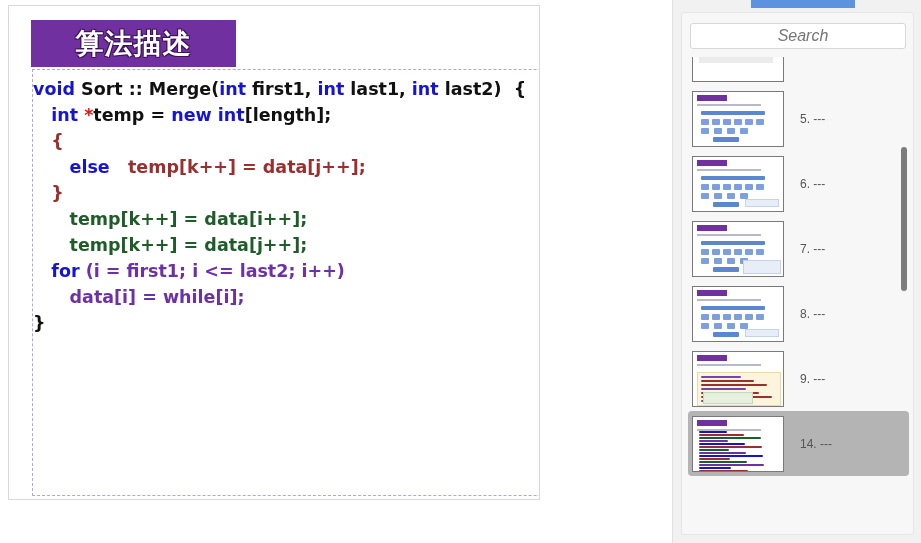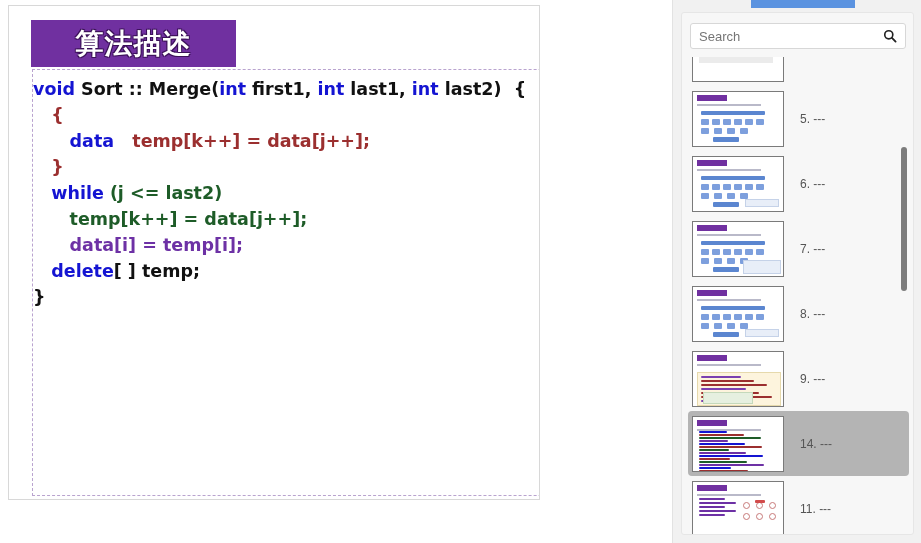--- a/index.html
+++ b/index.html
@@ -110,22 +110,22 @@
     position: absolute; left: 8px; top: 10px;
     width: 216px; height: 26px;
     background: #ffffff;
     border: 1px solid #d7d7d7;
     border-radius: 3px;
     display: flex; align-items: center;
   }
   #search-input {
     flex: 1; border: none; outline: none;
     font-family: "Liberation Sans", sans-serif;
-    font-size: 13px; 
-    color: #9a9a9a; padding-left: 8px; background: transparent;
+    font-size: 16px; font-style: italic;
+    color: #9a9a9a; padding-left: 8px; background: transparent; text-align: center;
   }
   #search-icon { padding: 0 8px 0 4px; display:flex; align-items:center; }
 
   #thumb-list {
     position: absolute; left: 0; top: 44px;
     width: 233px; height: 479px;
     overflow: hidden;
   }
   .thumb-row {
     position: relative;
@@ -188,27 +188,28 @@
   <div id="viewer">
     <div id="slide-frame">
       <div id="slide">
 
         <div id="title-banner">
           <span class="txt">算法描述</span>
         </div>
 
         <div id="code-box">
             <div class="code-line"><span class="k-blue">void </span><span class="k-black">Sort :: Merge(</span><span class="k-blue">int </span><span class="k-black">first1, </span><span class="k-blue">int </span><span class="k-black">last1, </span><span class="k-blue">int </span><span class="k-black">last2)  {</span></div>
+            <div class="code-line"><span class="k-black">   </span><span class="k-blue">int </span><span class="k-rstar">*</span><span class="k-black">temp = </span><span class="k-blue">new int</span><span class="k-black">[length];</span></div>
             <div class="code-line"><span class="k-black">   </span><span class="k-dred">{</span></div>
-            <div class="code-line"><span class="k-black">      </span><span class="k-blue">data</span><span class="k-dred">   temp[k++] = data[j++];</span></div>
+            <div class="code-line"><span class="k-black">      </span><span class="k-blue">else</span><span class="k-dred">   temp[k++] = data[j++];</span></div>
             <div class="code-line"><span class="k-black">   </span><span class="k-dred">}</span></div>
-            <div class="code-line"><span class="k-black">   </span><span class="k-blue">while </span><span class="k-green">(j &lt;= last2)</span></div>
+            <div class="code-line"><span class="k-black">      </span><span class="k-green">temp[k++] = data[i++];</span></div>
             <div class="code-line"><span class="k-black">      </span><span class="k-green">temp[k++] = data[j++];</span></div>
-            <div class="code-line"><span class="k-black">      </span><span class="k-purple">data[i] = temp[i];</span></div>
-            <div class="code-line"><span class="k-black">   </span><span class="k-blue">delete</span><span class="k-black">[ ] temp;</span></div>
+            <div class="code-line"><span class="k-black">   </span><span class="k-blue">for </span><span class="k-purple">(i = first1; i &lt;= last2; i++)</span></div>
+            <div class="code-line"><span class="k-black">      </span><span class="k-purple">data[i] = while[i];</span></div>
             <div class="code-line"><span class="k-black">}</span></div>
           </div>
 
         <div id="page-num">13</div>
       </div>
     </div>
 
     <div id="controls">
 
       
@@ -374,41 +375,20 @@
                 <div class="mini-codeline" style="left: 6px; top: 38px; width: 64px; background: rgb(20, 20, 210);"></div>
                 <div class="mini-codeline" style="left: 6px; top: 41px; width: 31px; background: rgb(155, 47, 47);"></div>
                 <div class="mini-codeline" style="left: 6px; top: 44px; width: 48px; background: rgb(30, 92, 40);"></div>
                 <div class="mini-codeline" style="left: 6px; top: 47px; width: 65px; background: rgb(109, 49, 165);"></div>
                 <div class="mini-codeline" style="left: 6px; top: 50px; width: 32px; background: rgb(20, 20, 210);"></div>
                 <div class="mini-codeline" style="left: 6px; top: 53px; width: 49px; background: rgb(155, 47, 47);"></div>
               </div>
             </div>
             <div class="thumb-label">14. ---</div>
           </div>
-          <div class="thumb-row">
-            <div class="thumb-img">
-              <div style="position: absolute; inset: 0px;">
-                <div class="mini-head" style=""></div>
-                <div class="mini-sub" style=""></div>
-                <div class="mini-codeline" style="left: 6px; top: 16px; width: 26px; background: rgb(109, 49, 165);"></div>
-                <div class="mini-codeline" style="left: 6px; top: 20px; width: 37px; background: rgb(109, 49, 165);"></div>
-                <div class="mini-codeline" style="left: 6px; top: 24px; width: 26px; background: rgb(109, 49, 165);"></div>
-                <div class="mini-codeline" style="left: 6px; top: 28px; width: 37px; background: rgb(109, 49, 165);"></div>
-                <div class="mini-codeline" style="left: 6px; top: 32px; width: 26px; background: rgb(109, 49, 165);"></div>
-                <div class="mini-box" style="left: 50px; top: 20px; width: 7px; height: 7px; border-radius: 50%; background: none; border: 1px solid rgb(200, 122, 122);"></div>
-                <div class="mini-box" style="left: 63px; top: 20px; width: 7px; height: 7px; border-radius: 50%; background: none; border: 1px solid rgb(200, 122, 122);"></div>
-                <div class="mini-box" style="left: 76px; top: 20px; width: 7px; height: 7px; border-radius: 50%; background: none; border: 1px solid rgb(200, 122, 122);"></div>
-                <div class="mini-box" style="left: 50px; top: 31px; width: 7px; height: 7px; border-radius: 50%; background: none; border: 1px solid rgb(200, 122, 122);"></div>
-                <div class="mini-box" style="left: 63px; top: 31px; width: 7px; height: 7px; border-radius: 50%; background: none; border: 1px solid rgb(200, 122, 122);"></div>
-                <div class="mini-box" style="left: 76px; top: 31px; width: 7px; height: 7px; border-radius: 50%; background: none; border: 1px solid rgb(200, 122, 122);"></div>
-                <div class="mini-codeline" style="left: 62px; top: 18px; width: 10px; background: rgb(210, 75, 75); height: 3px;"></div>
-              </div>
-            </div>
-            <div class="thumb-label">11. ---</div>
-          </div>
         </div>
 
       <div id="scrollbar-track">
         <div id="scrollbar-thumb"></div>
       </div>
     </div>
   </div>
 </div>
 
 </body></html>

